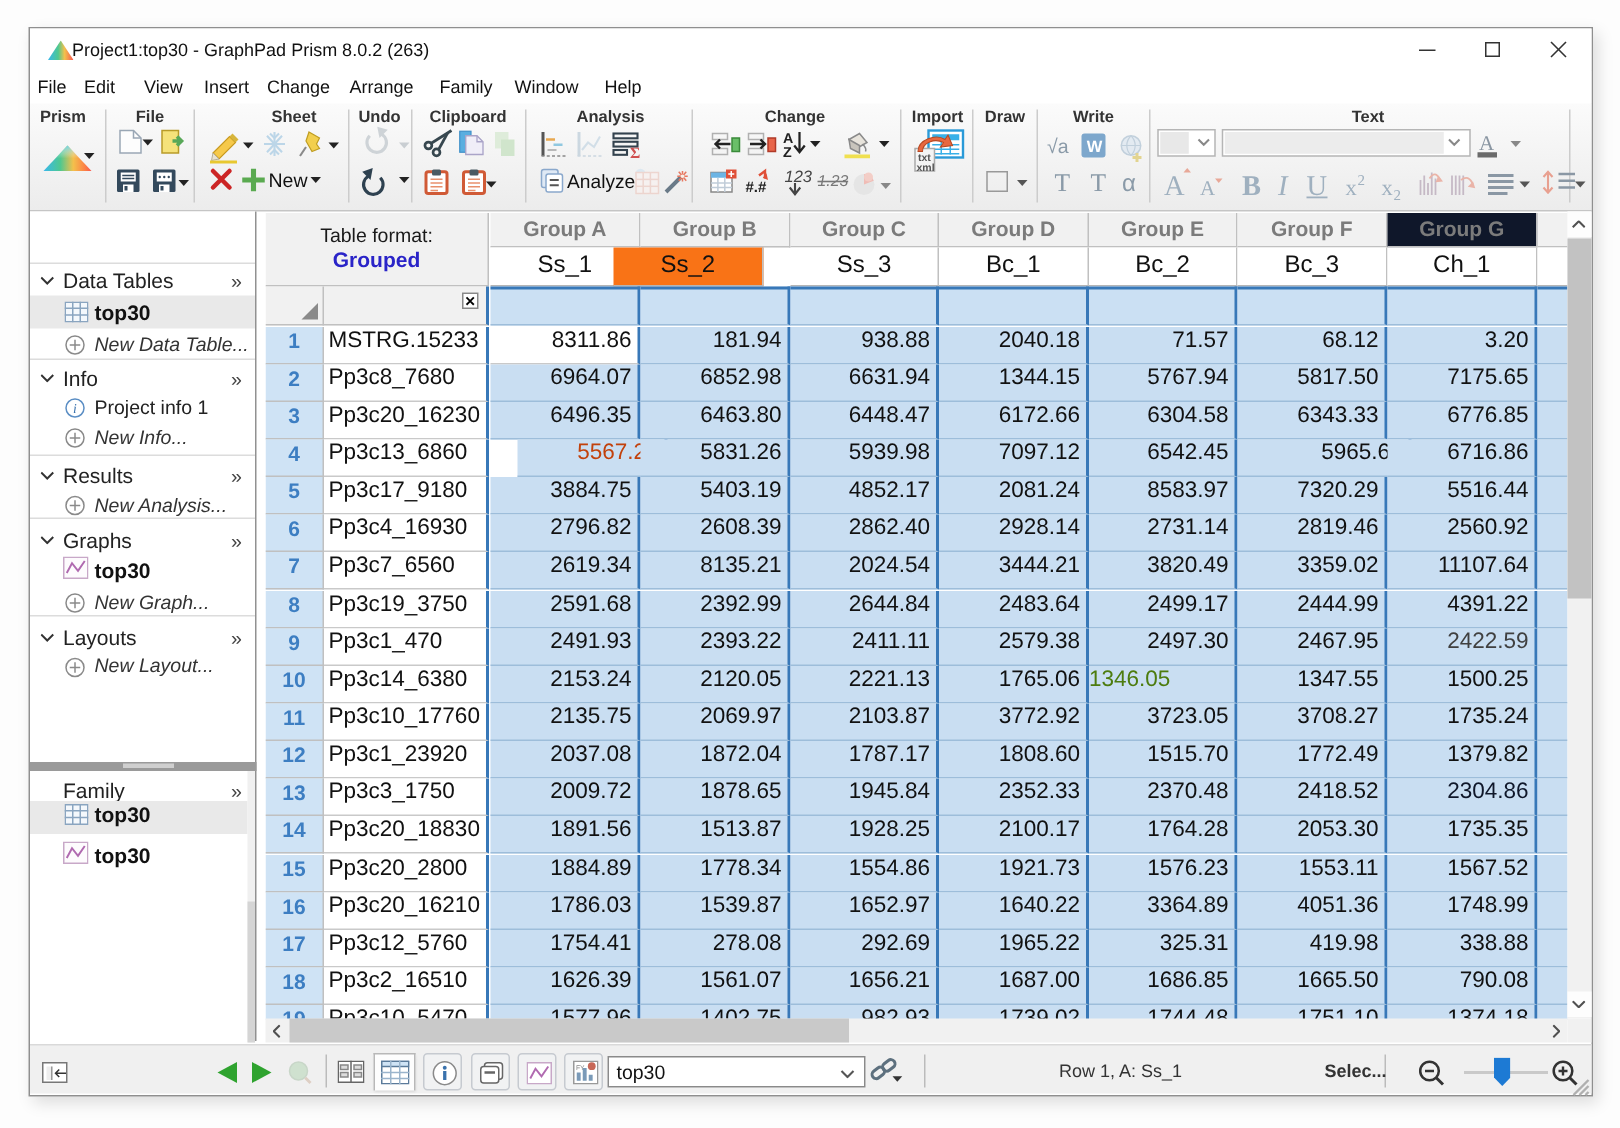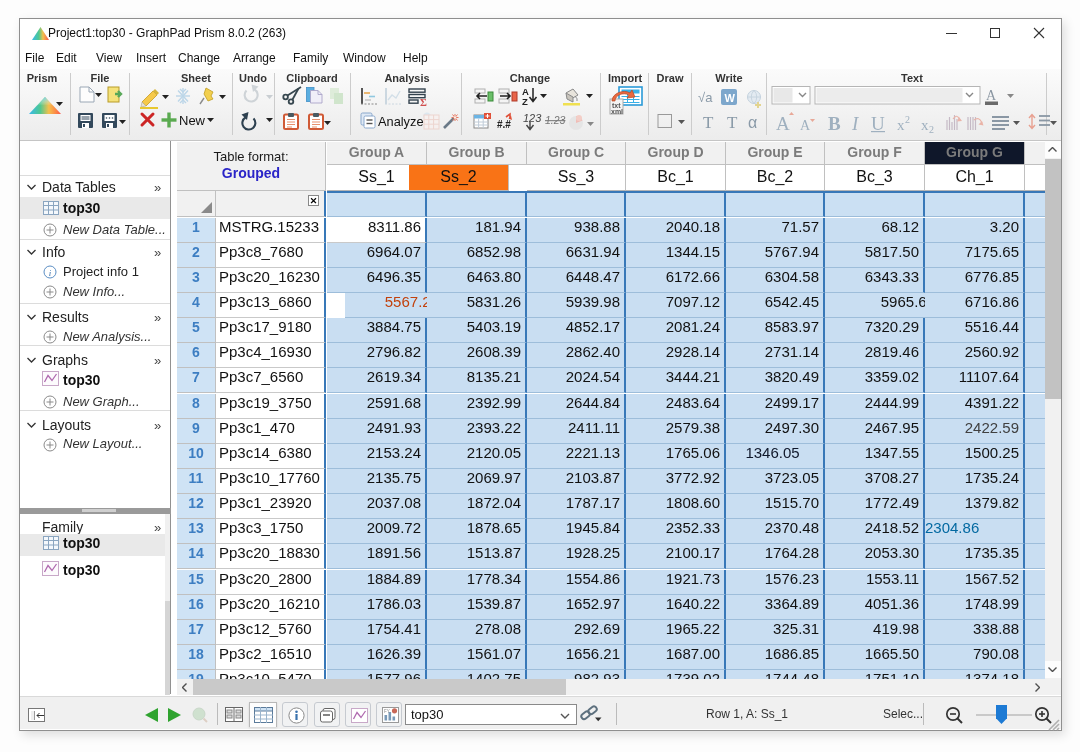--- a/index.html
+++ b/index.html
@@ -602,21 +602,21 @@
         <div style="position:absolute;left:549.0px;top:276.6px;width:99.0px;height:25.1px;background:#c9def2;border-right:2px solid #3878b8;border-bottom:1px solid #9dbdda;text-align:right;color:#111;font-size:15px;line-height:18px;padding-right:4px;">2497.30</div>
         <div style="position:absolute;left:648.0px;top:276.6px;width:100.0px;height:25.1px;background:#c9def2;border-right:2px solid #3878b8;border-bottom:1px solid #9dbdda;text-align:right;color:#111;font-size:15px;line-height:18px;padding-right:4px;">2467.95</div>
         <div style="position:absolute;left:748.0px;top:276.6px;width:100.0px;height:25.1px;background:#c9def2;border-right:2px solid #3878b8;border-bottom:1px solid #9dbdda;text-align:right;color:#404040;font-size:15px;line-height:18px;padding-right:4px;">2422.59</div>
         <div style="position:absolute;left:848.0px;top:276.6px;width:21.0px;height:25.1px;background:#c9def2;border-bottom:1px solid #9dbdda;text-align:right;color:#111;font-size:15px;line-height:18px;padding-right:4px;"></div>
         <div style="position:absolute;left:0.0px;top:301.8px;width:39.0px;height:25.1px;background:#cfe3f5;border-right:1px solid #c0c0c0;border-bottom:1px solid #c0c0c0;text-align:center;color:#3d7ec2;font-weight:bold;font-size:14px;line-height:19px;">10</div>
         <div style="position:absolute;left:39.0px;top:301.8px;width:110.0px;height:25.1px;background:#fff;border-right:2px solid #3878b8;border-bottom:1px solid #c9c9c9;color:#111;font-size:15px;line-height:18px;padding-left:3px;white-space:nowrap;">Pp3c14_6380</div>
         <div style="position:absolute;left:150.0px;top:301.8px;width:100.0px;height:25.1px;background:#c9def2;border-right:2px solid #3878b8;border-bottom:1px solid #9dbdda;text-align:right;color:#111;font-size:15px;line-height:18px;padding-right:4px;">2153.24</div>
         <div style="position:absolute;left:250.0px;top:301.8px;width:100.0px;height:25.1px;background:#c9def2;border-right:2px solid #3878b8;border-bottom:1px solid #9dbdda;text-align:right;color:#111;font-size:15px;line-height:18px;padding-right:4px;">2120.05</div>
         <div style="position:absolute;left:350.0px;top:301.8px;width:99.0px;height:25.1px;background:#c9def2;border-right:2px solid #3878b8;border-bottom:1px solid #9dbdda;text-align:right;color:#111;font-size:15px;line-height:18px;padding-right:4px;">2221.13</div>
         <div style="position:absolute;left:449.0px;top:301.8px;width:100.0px;height:25.1px;background:#c9def2;border-right:2px solid #3878b8;border-bottom:1px solid #9dbdda;text-align:right;color:#111;font-size:15px;line-height:18px;padding-right:4px;">1765.06</div>
-        <div style="position:absolute;left:549.0px;top:301.8px;width:99.0px;height:25.1px;background:#c9def2;border-right:2px solid #3878b8;border-bottom:1px solid #9dbdda;text-align:center;color:#0f172a;font-size:15px;line-height:18px;padding-right:4px;">1346.05</div>
+        <div style="position:absolute;left:549.0px;top:301.8px;width:99.0px;height:25.1px;background:#c9def2;border-right:2px solid #3878b8;border-bottom:1px solid #9dbdda;text-align:left;color:#4d7c0f;font-size:15px;line-height:18px;padding-right:4px;">1346.05</div>
         <div style="position:absolute;left:648.0px;top:301.8px;width:100.0px;height:25.1px;background:#c9def2;border-right:2px solid #3878b8;border-bottom:1px solid #9dbdda;text-align:right;color:#111;font-size:15px;line-height:18px;padding-right:4px;">1347.55</div>
         <div style="position:absolute;left:748.0px;top:301.8px;width:100.0px;height:25.1px;background:#c9def2;border-right:2px solid #3878b8;border-bottom:1px solid #9dbdda;text-align:right;color:#111;font-size:15px;line-height:18px;padding-right:4px;">1500.25</div>
         <div style="position:absolute;left:848.0px;top:301.8px;width:21.0px;height:25.1px;background:#c9def2;border-bottom:1px solid #9dbdda;text-align:right;color:#111;font-size:15px;line-height:18px;padding-right:4px;"></div>
         <div style="position:absolute;left:0.0px;top:326.9px;width:39.0px;height:25.1px;background:#cfe3f5;border-right:1px solid #c0c0c0;border-bottom:1px solid #c0c0c0;text-align:center;color:#3d7ec2;font-weight:bold;font-size:14px;line-height:19px;">11</div>
         <div style="position:absolute;left:39.0px;top:326.9px;width:110.0px;height:25.1px;background:#fff;border-right:2px solid #3878b8;border-bottom:1px solid #c9c9c9;color:#111;font-size:15px;line-height:18px;padding-left:3px;white-space:nowrap;">Pp3c10_17760</div>
         <div style="position:absolute;left:150.0px;top:326.9px;width:100.0px;height:25.1px;background:#c9def2;border-right:2px solid #3878b8;border-bottom:1px solid #9dbdda;text-align:right;color:#111;font-size:15px;line-height:18px;padding-right:4px;">2135.75</div>
         <div style="position:absolute;left:250.0px;top:326.9px;width:100.0px;height:25.1px;background:#c9def2;border-right:2px solid #3878b8;border-bottom:1px solid #9dbdda;text-align:right;color:#111;font-size:15px;line-height:18px;padding-right:4px;">2069.97</div>
         <div style="position:absolute;left:350.0px;top:326.9px;width:99.0px;height:25.1px;background:#c9def2;border-right:2px solid #3878b8;border-bottom:1px solid #9dbdda;text-align:right;color:#111;font-size:15px;line-height:18px;padding-right:4px;">2103.87</div>
         <div style="position:absolute;left:449.0px;top:326.9px;width:100.0px;height:25.1px;background:#c9def2;border-right:2px solid #3878b8;border-bottom:1px solid #9dbdda;text-align:right;color:#111;font-size:15px;line-height:18px;padding-right:4px;">3772.92</div>
         <div style="position:absolute;left:549.0px;top:326.9px;width:99.0px;height:25.1px;background:#c9def2;border-right:2px solid #3878b8;border-bottom:1px solid #9dbdda;text-align:right;color:#111;font-size:15px;line-height:18px;padding-right:4px;">3723.05</div>
@@ -634,21 +634,21 @@
         <div style="position:absolute;left:748.0px;top:352.0px;width:100.0px;height:25.1px;background:#c9def2;border-right:2px solid #3878b8;border-bottom:1px solid #9dbdda;text-align:right;color:#111;font-size:15px;line-height:18px;padding-right:4px;">1379.82</div>
         <div style="position:absolute;left:848.0px;top:352.0px;width:21.0px;height:25.1px;background:#c9def2;border-bottom:1px solid #9dbdda;text-align:right;color:#111;font-size:15px;line-height:18px;padding-right:4px;"></div>
         <div style="position:absolute;left:0.0px;top:377.2px;width:39.0px;height:25.1px;background:#cfe3f5;border-right:1px solid #c0c0c0;border-bottom:1px solid #c0c0c0;text-align:center;color:#3d7ec2;font-weight:bold;font-size:14px;line-height:19px;">13</div>
         <div style="position:absolute;left:39.0px;top:377.2px;width:110.0px;height:25.1px;background:#fff;border-right:2px solid #3878b8;border-bottom:1px solid #c9c9c9;color:#111;font-size:15px;line-height:18px;padding-left:3px;white-space:nowrap;">Pp3c3_1750</div>
         <div style="position:absolute;left:150.0px;top:377.2px;width:100.0px;height:25.1px;background:#c9def2;border-right:2px solid #3878b8;border-bottom:1px solid #9dbdda;text-align:right;color:#111;font-size:15px;line-height:18px;padding-right:4px;">2009.72</div>
         <div style="position:absolute;left:250.0px;top:377.2px;width:100.0px;height:25.1px;background:#c9def2;border-right:2px solid #3878b8;border-bottom:1px solid #9dbdda;text-align:right;color:#111;font-size:15px;line-height:18px;padding-right:4px;">1878.65</div>
         <div style="position:absolute;left:350.0px;top:377.2px;width:99.0px;height:25.1px;background:#c9def2;border-right:2px solid #3878b8;border-bottom:1px solid #9dbdda;text-align:right;color:#111;font-size:15px;line-height:18px;padding-right:4px;">1945.84</div>
         <div style="position:absolute;left:449.0px;top:377.2px;width:100.0px;height:25.1px;background:#c9def2;border-right:2px solid #3878b8;border-bottom:1px solid #9dbdda;text-align:right;color:#111;font-size:15px;line-height:18px;padding-right:4px;">2352.33</div>
         <div style="position:absolute;left:549.0px;top:377.2px;width:99.0px;height:25.1px;background:#c9def2;border-right:2px solid #3878b8;border-bottom:1px solid #9dbdda;text-align:right;color:#111;font-size:15px;line-height:18px;padding-right:4px;">2370.48</div>
         <div style="position:absolute;left:648.0px;top:377.2px;width:100.0px;height:25.1px;background:#c9def2;border-right:2px solid #3878b8;border-bottom:1px solid #9dbdda;text-align:right;color:#111;font-size:15px;line-height:18px;padding-right:4px;">2418.52</div>
-        <div style="position:absolute;left:748.0px;top:377.2px;width:100.0px;height:25.1px;background:#c9def2;border-right:2px solid #3878b8;border-bottom:1px solid #9dbdda;color:#0369a1;font-size:15px;line-height:18px;padding-right:4px;">2304.86</div>
+        <div style="position:absolute;left:748.0px;top:377.2px;width:100.0px;height:25.1px;background:#c9def2;border-right:2px solid #3878b8;border-bottom:1px solid #9dbdda;text-align:right;color:#0f172a;font-size:15px;line-height:18px;padding-right:4px;">2304.86</div>
         <div style="position:absolute;left:848.0px;top:377.2px;width:21.0px;height:25.1px;background:#c9def2;border-bottom:1px solid #9dbdda;text-align:right;color:#111;font-size:15px;line-height:18px;padding-right:4px;"></div>
         <div style="position:absolute;left:0.0px;top:402.3px;width:39.0px;height:25.1px;background:#cfe3f5;border-right:1px solid #c0c0c0;border-bottom:1px solid #c0c0c0;text-align:center;color:#3d7ec2;font-weight:bold;font-size:14px;line-height:19px;">14</div>
         <div style="position:absolute;left:39.0px;top:402.3px;width:110.0px;height:25.1px;background:#fff;border-right:2px solid #3878b8;border-bottom:1px solid #c9c9c9;color:#111;font-size:15px;line-height:18px;padding-left:3px;white-space:nowrap;">Pp3c20_18830</div>
         <div style="position:absolute;left:150.0px;top:402.3px;width:100.0px;height:25.1px;background:#c9def2;border-right:2px solid #3878b8;border-bottom:1px solid #9dbdda;text-align:right;color:#111;font-size:15px;line-height:18px;padding-right:4px;">1891.56</div>
         <div style="position:absolute;left:250.0px;top:402.3px;width:100.0px;height:25.1px;background:#c9def2;border-right:2px solid #3878b8;border-bottom:1px solid #9dbdda;text-align:right;color:#111;font-size:15px;line-height:18px;padding-right:4px;">1513.87</div>
         <div style="position:absolute;left:350.0px;top:402.3px;width:99.0px;height:25.1px;background:#c9def2;border-right:2px solid #3878b8;border-bottom:1px solid #9dbdda;text-align:right;color:#111;font-size:15px;line-height:18px;padding-right:4px;">1928.25</div>
         <div style="position:absolute;left:449.0px;top:402.3px;width:100.0px;height:25.1px;background:#c9def2;border-right:2px solid #3878b8;border-bottom:1px solid #9dbdda;text-align:right;color:#111;font-size:15px;line-height:18px;padding-right:4px;">2100.17</div>
         <div style="position:absolute;left:549.0px;top:402.3px;width:99.0px;height:25.1px;background:#c9def2;border-right:2px solid #3878b8;border-bottom:1px solid #9dbdda;text-align:right;color:#111;font-size:15px;line-height:18px;padding-right:4px;">1764.28</div>
         <div style="position:absolute;left:648.0px;top:402.3px;width:100.0px;height:25.1px;background:#c9def2;border-right:2px solid #3878b8;border-bottom:1px solid #9dbdda;text-align:right;color:#111;font-size:15px;line-height:18px;padding-right:4px;">2053.30</div>
         <div style="position:absolute;left:748.0px;top:402.3px;width:100.0px;height:25.1px;background:#c9def2;border-right:2px solid #3878b8;border-bottom:1px solid #9dbdda;text-align:right;color:#111;font-size:15px;line-height:18px;padding-right:4px;">1735.35</div>
@@ -801,21 +801,21 @@
         <svg width="22" height="18" viewBox="0 0 22 18" style="position:absolute;left:560px;top:8px">
           <g fill="none" stroke="#5d707e" stroke-width="2">
             <rect x="1" y="7.5" width="9" height="5.5" rx="2.7" transform="rotate(-38 5.5 10.2)"></rect>
             <rect x="8" y="2.5" width="9" height="5.5" rx="2.7" transform="rotate(-38 12.5 5.2)"></rect>
           </g>
           <polygon points="15,12.5 21.5,12.5 18.2,16.2" fill="#333"></polygon>
         </svg>
         <div style="position:absolute;left:596px;top:6px;width:1px;height:22px;background:#bbb"></div>
         <div style="position:absolute;left:686px;top:10px;font-size:12px;color:#333;">Row 1, A: Ss_1</div>
         <div style="position:absolute;left:903px;top:6px;width:1px;height:22px;background:#bbb"></div>
-        <div style="position:absolute;left:863px;top:10px;font-size:12px;color:#333;">Selec...</div>
+        <div style="position:absolute;left:863px;top:10px;font-size:12px;color:#333;font-weight:bold;">Selec...</div>
         <svg width="19" height="18" viewBox="0 0 19 18" style="position:absolute;left:925px;top:9px">
           <circle cx="8" cy="8" r="6.2" fill="none" stroke="#333" stroke-width="1.7"></circle>
           <line x1="12.5" y1="12.5" x2="17" y2="17" stroke="#333" stroke-width="2"></line>
           <line x1="5" y1="8" x2="11" y2="8" stroke="#333" stroke-width="1.6"></line>
         </svg>
         <div style="position:absolute;left:956px;top:17px;width:56px;height:2px;background:#c9c9c9;"></div>
         <div style="position:absolute;left:976px;top:8px;width:11px;height:19px;background:#1d7ad4;clip-path:polygon(0 0,100% 0,100% 70%,50% 100%,0 70%);"></div>
         <svg width="19" height="18" viewBox="0 0 19 18" style="position:absolute;left:1014px;top:9px">
           <circle cx="8" cy="8" r="6.2" fill="none" stroke="#333" stroke-width="1.7"></circle>
           <line x1="12.5" y1="12.5" x2="17" y2="17" stroke="#333" stroke-width="2"></line>

